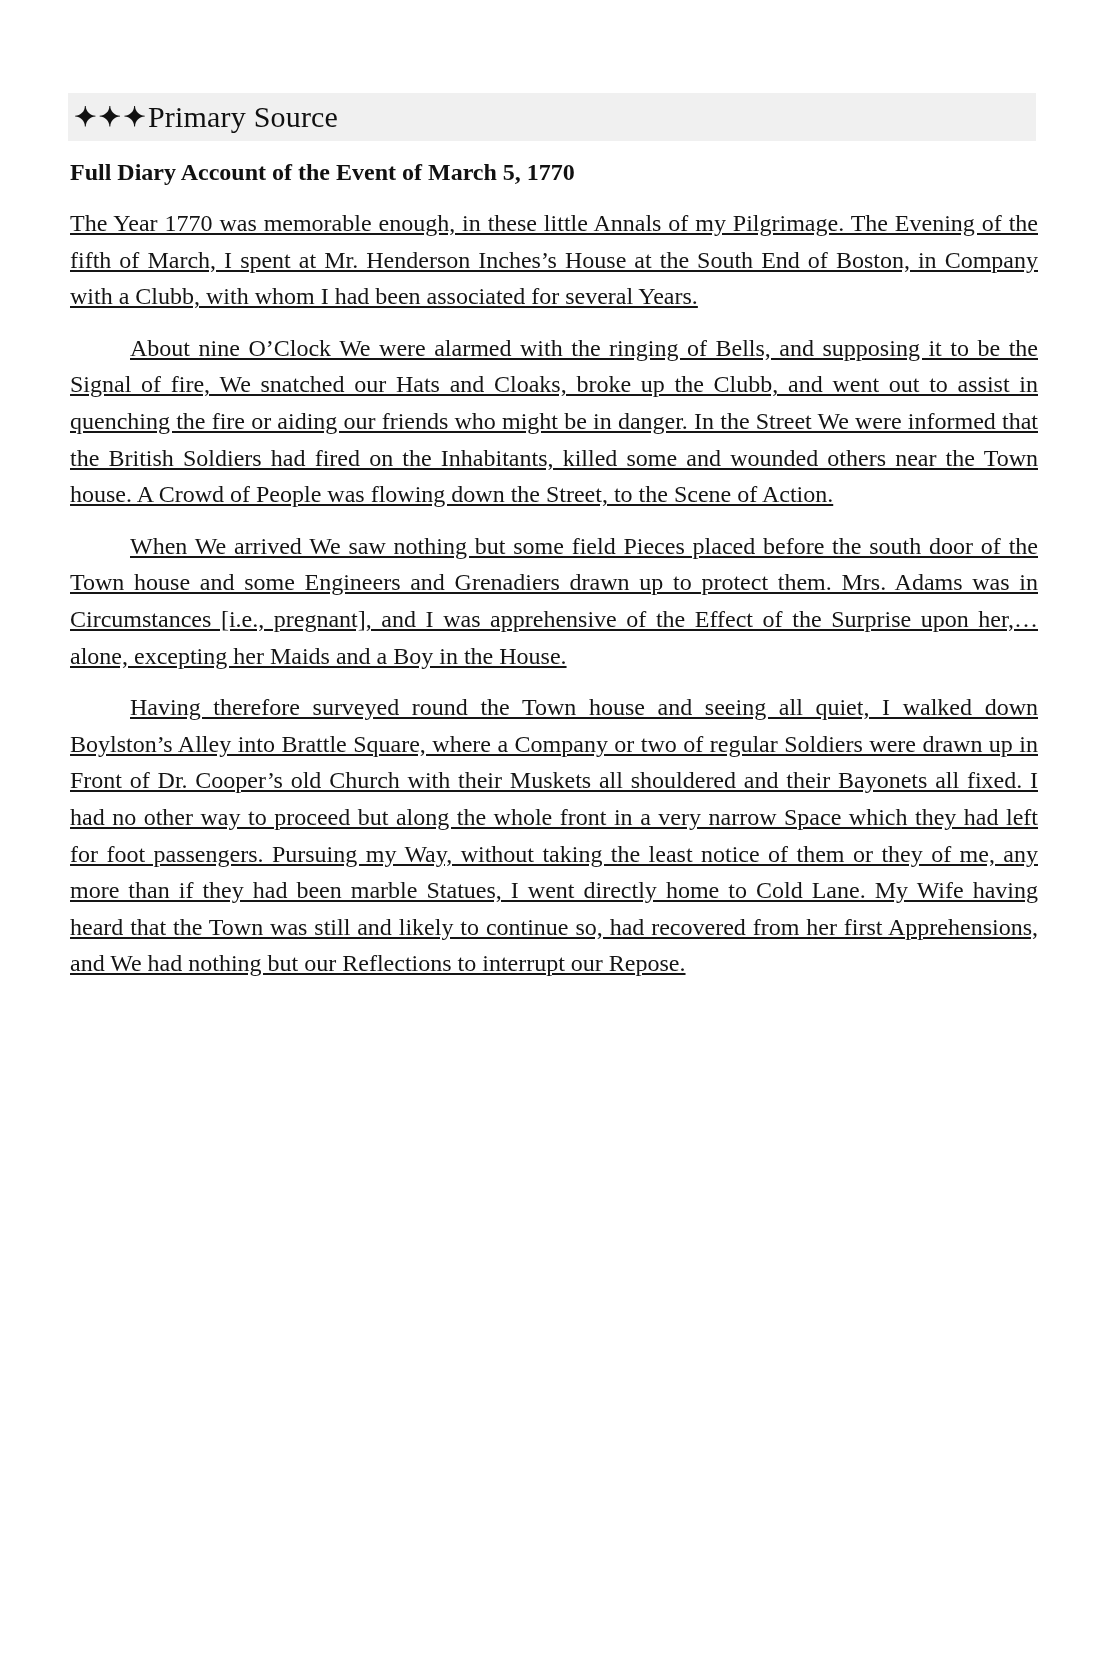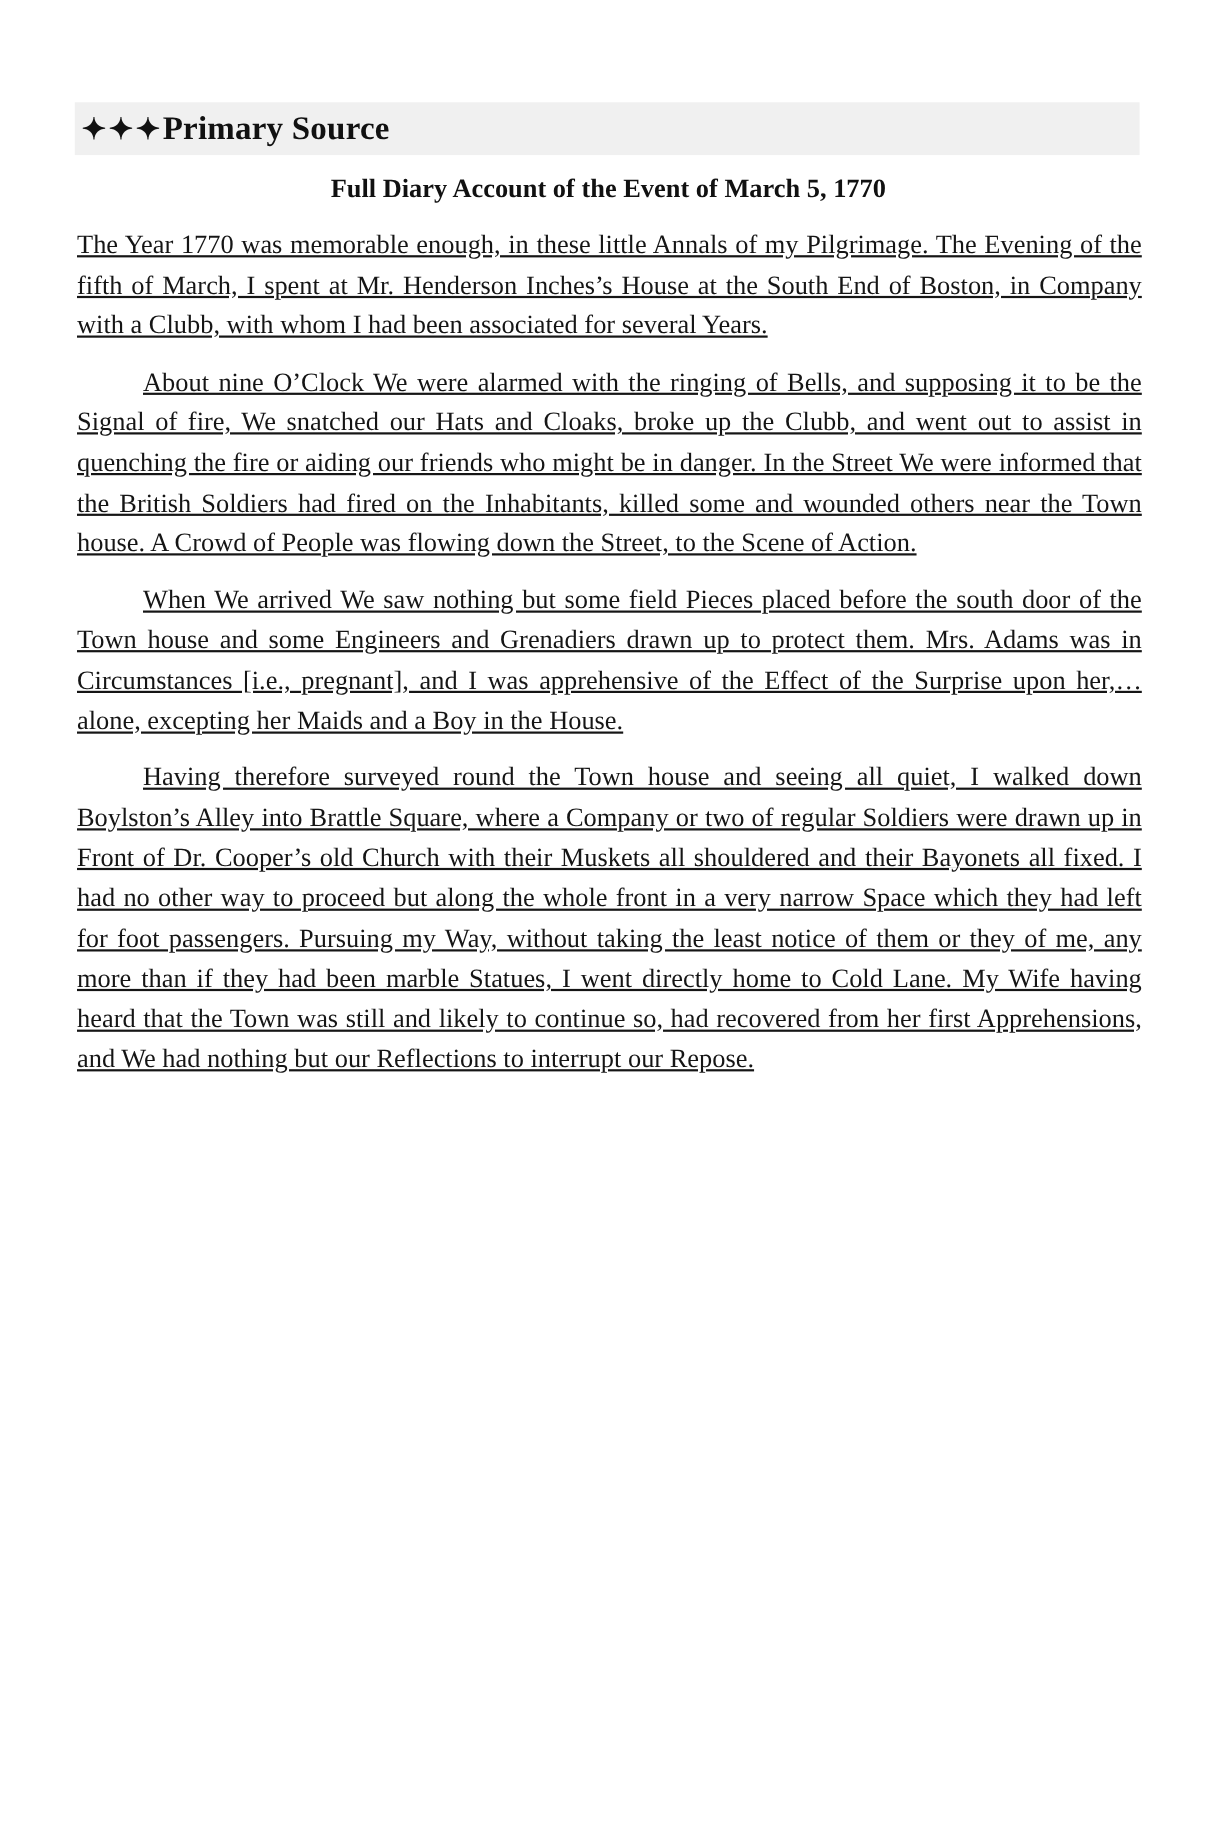--- a/index.html
+++ b/index.html
@@ -28,31 +28,30 @@
   }
   .header-band .diamonds {
     font-size: 27px;
     font-weight: bold;
     letter-spacing: 2px;
     line-height: 1;
     color: #111111;
   }
   .header-band .header-title {
     font-size: 30px;
-    font-weight: bold;
+    font-weight: normal;
     line-height: 1;
     color: #111111;
     letter-spacing: 0.2px;
   }
   .subtitle {
     margin: 18px 76px 0 70px;
     font-size: 24px;
     font-weight: bold;
     color: #111111;
-    text-align: center;
   }
   .body-text {
     margin: 0 74px 0 70px;
     text-decoration: underline;
   }
   .body-text p {
     font-size: 24px;
     line-height: 36.6px;
     text-align: justify;
     margin: 15px 0 0 0;

